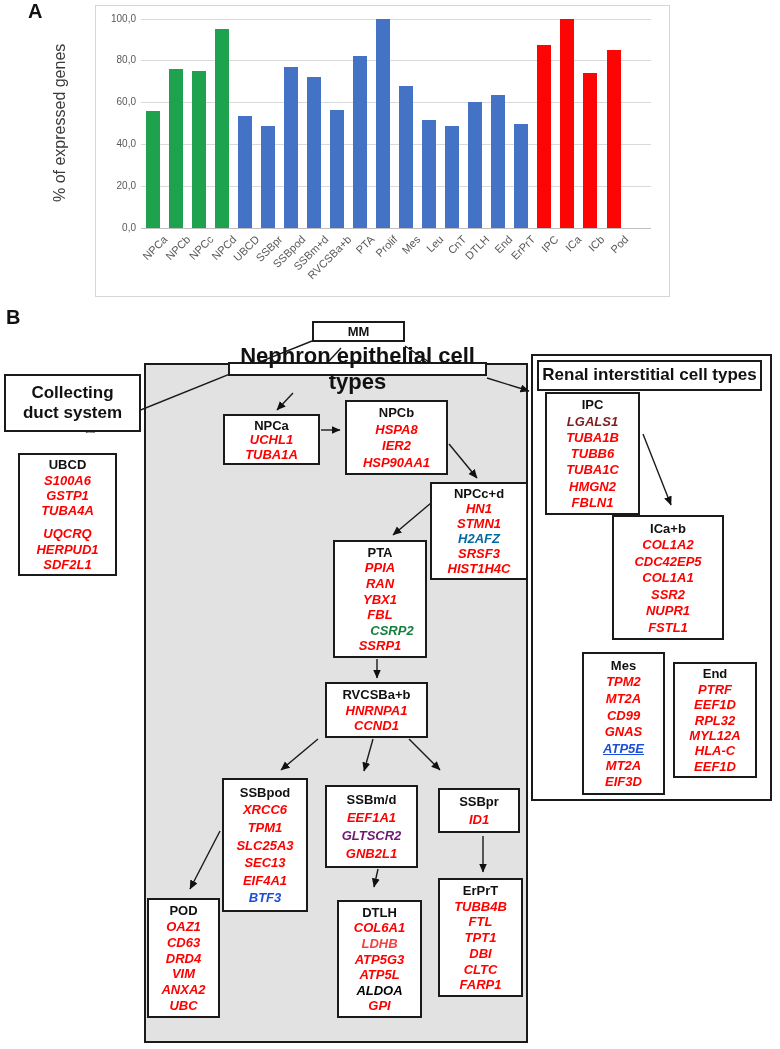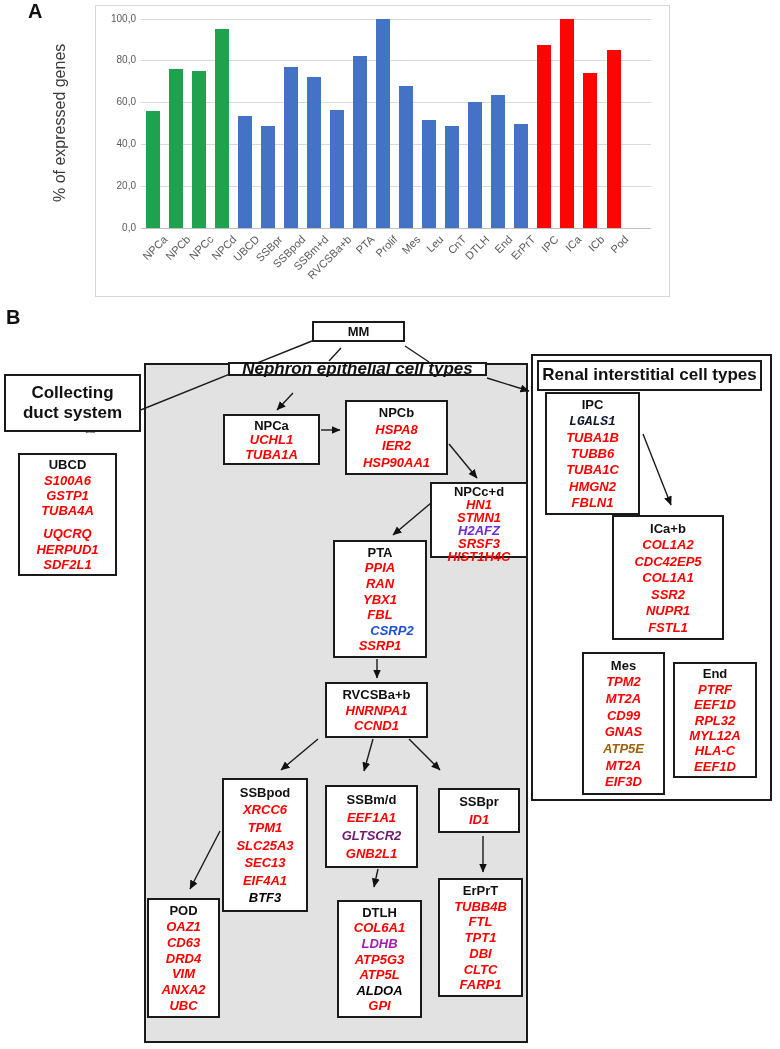--- a/index.html
+++ b/index.html
@@ -124,21 +124,21 @@
           <line x1="220" y1="831" x2="190" y2="889" marker-end="url(#ah)"></line>
           <line x1="378" y1="869" x2="374" y2="887" marker-end="url(#ah)"></line>
           <line x1="483" y1="836" x2="483" y2="872" marker-end="url(#ah)"></line>
           <line x1="643" y1="434" x2="671" y2="505" marker-end="url(#ah)"></line>
         </g>
     </svg>
     <div id="diagram-generated">
         <div class="big-box" style="left: 312px; top: 321px; width: 93px; height: 21px; font-size: 13px; line-height: 1.2;">MM</div>
         <div class="big-box" style="left: 4px; top: 374px; width: 137px; height: 58px; font-size: 17px; line-height: 1.2;">Collecting
 duct system</div>
-        <div class="big-box" style="left: 228px; top: 362px; width: 259px; height: 14px; font-size: 17px; line-height: 1.2; font-style: italic;">Nephron epithelial cell types</div>
+        <div class="big-box" style="left: 228px; top: 362px; width: 259px; height: 14px; font-size: 22px; line-height: 1.2;">Nephron epithelial cell types</div>
         <div class="big-box" style="left: 537px; top: 360px; width: 225px; height: 31px; font-size: 17px; line-height: 1.2;">Renal interstitial cell types</div>
         <div class="gene-box" style="left: 18px; top: 453px; width: 99px; height: 123px;">
           <div class="gb-title">UBCD</div>
           <div class="gb-gene" style="color: rgb(255, 0, 0);">S100A6</div>
           <div class="gb-gene" style="color: rgb(255, 0, 0);">GSTP1</div>
           <div class="gb-gene" style="color: rgb(255, 0, 0);">TUBA4A</div>
           <div class="gb-gene" style="color: rgb(255, 0, 0); margin-top: 8px;">UQCRQ</div>
           <div class="gb-gene" style="color: rgb(255, 0, 0);">HERPUD1</div>
           <div class="gb-gene" style="color: rgb(255, 0, 0);">SDF2L1</div>
         </div>
@@ -146,50 +146,50 @@
           <div class="gb-title">NPCa</div>
           <div class="gb-gene" style="color: rgb(255, 0, 0);">UCHL1</div>
           <div class="gb-gene" style="color: rgb(255, 0, 0);">TUBA1A</div>
         </div>
         <div class="gene-box" style="left: 345px; top: 400px; width: 103px; height: 75px;">
           <div class="gb-title">NPCb</div>
           <div class="gb-gene" style="color: rgb(255, 0, 0);">HSPA8</div>
           <div class="gb-gene" style="color: rgb(255, 0, 0);">IER2</div>
           <div class="gb-gene" style="color: rgb(255, 0, 0);">HSP90AA1</div>
         </div>
-        <div class="gene-box" style="left: 430px; top: 482px; width: 98px; height: 76px;">
+        <div class="gene-box" style="left: 430px; top: 482px; width: 98px; height: 98px;">
           <div class="gb-title">NPCc+d</div>
           <div class="gb-gene" style="color: rgb(255, 0, 0);">HN1</div>
           <div class="gb-gene" style="color: rgb(255, 0, 0);">STMN1</div>
-          <div class="gb-gene" style="color: #6d28d9;">H2AFZ</div>
+          <div class="gb-gene" style="color: #0369a1;">H2AFZ</div>
           <div class="gb-gene" style="color: rgb(255, 0, 0);">SRSF3</div>
           <div class="gb-gene" style="color: rgb(255, 0, 0);">HIST1H4C</div>
         </div>
         <div class="gene-box" style="left: 333px; top: 540px; width: 94px; height: 118px;">
           <div class="gb-title">PTA</div>
           <div class="gb-gene" style="color: rgb(255, 0, 0);">PPIA</div>
           <div class="gb-gene" style="color: rgb(255, 0, 0);">RAN</div>
           <div class="gb-gene" style="color: rgb(255, 0, 0);">YBX1</div>
           <div class="gb-gene" style="color: rgb(255, 0, 0);">FBL</div>
-          <div class="gb-gene" style="color: #1d4ed8; padding-left: 24px;">CSRP2</div>
+          <div class="gb-gene" style="color: #15803d; padding-left: 24px;">CSRP2</div>
           <div class="gb-gene" style="color: rgb(255, 0, 0);">SSRP1</div>
         </div>
         <div class="gene-box" style="left: 325px; top: 682px; width: 103px; height: 56px;">
           <div class="gb-title">RVCSBa+b</div>
           <div class="gb-gene" style="color: rgb(255, 0, 0);">HNRNPA1</div>
           <div class="gb-gene" style="color: rgb(255, 0, 0);">CCND1</div>
         </div>
         <div class="gene-box" style="left: 222px; top: 778px; width: 86px; height: 134px;">
           <div class="gb-title">SSBpod</div>
           <div class="gb-gene" style="color: rgb(255, 0, 0);">XRCC6</div>
           <div class="gb-gene" style="color: rgb(255, 0, 0);">TPM1</div>
           <div class="gb-gene" style="color: rgb(255, 0, 0);">SLC25A3</div>
           <div class="gb-gene" style="color: rgb(255, 0, 0);">SEC13</div>
           <div class="gb-gene" style="color: rgb(255, 0, 0);">EIF4A1</div>
-          <div class="gb-gene" style="color: #000000;">BTF3</div>
+          <div class="gb-gene" style="color: #1d4ed8;">BTF3</div>
         </div>
         <div class="gene-box" style="left: 325px; top: 785px; width: 93px; height: 83px;">
           <div class="gb-title">SSBm/d</div>
           <div class="gb-gene" style="color: rgb(255, 0, 0);">EEF1A1</div>
           <div class="gb-gene" style="color: #701a75; font-style: italic;">GLTSCR2</div>
           <div class="gb-gene" style="color: rgb(255, 0, 0);">GNB2L1</div>
         </div>
         <div class="gene-box" style="left: 438px; top: 788px; width: 82px; height: 45px;">
           <div class="gb-title">SSBpr</div>
           <div class="gb-gene" style="color: rgb(255, 0, 0);">ID1</div>
@@ -199,38 +199,38 @@
           <div class="gb-gene" style="color: rgb(255, 0, 0);">OAZ1</div>
           <div class="gb-gene" style="color: rgb(255, 0, 0);">CD63</div>
           <div class="gb-gene" style="color: rgb(255, 0, 0);">DRD4</div>
           <div class="gb-gene" style="color: rgb(255, 0, 0);">VIM</div>
           <div class="gb-gene" style="color: rgb(255, 0, 0);">ANXA2</div>
           <div class="gb-gene" style="color: rgb(255, 0, 0);">UBC</div>
         </div>
         <div class="gene-box" style="left: 337px; top: 900px; width: 85px; height: 118px;">
           <div class="gb-title">DTLH</div>
           <div class="gb-gene" style="color: rgb(255, 0, 0);">COL6A1</div>
-          <div class="gb-gene" style="color: #a21caf; text-align: center;">LDHB</div>
+          <div class="gb-gene" style="color: #ef4444; text-align: center;">LDHB</div>
           <div class="gb-gene" style="color: rgb(255, 0, 0);">ATP5G3</div>
           <div class="gb-gene" style="color: rgb(255, 0, 0);">ATP5L</div>
           <div class="gb-gene" style="color: #000000;">ALDOA</div>
           <div class="gb-gene" style="color: rgb(255, 0, 0);">GPI</div>
         </div>
         <div class="gene-box" style="left: 438px; top: 878px; width: 85px; height: 119px;">
           <div class="gb-title">ErPrT</div>
           <div class="gb-gene" style="color: rgb(255, 0, 0);">TUBB4B</div>
           <div class="gb-gene" style="color: rgb(255, 0, 0);">FTL</div>
           <div class="gb-gene" style="color: rgb(255, 0, 0);">TPT1</div>
           <div class="gb-gene" style="color: rgb(255, 0, 0);">DBI</div>
           <div class="gb-gene" style="color: rgb(255, 0, 0);">CLTC</div>
           <div class="gb-gene" style="color: rgb(255, 0, 0);">FARP1</div>
         </div>
         <div class="gene-box" style="left: 545px; top: 392px; width: 95px; height: 123px;">
           <div class="gb-title">IPC</div>
-          <div class="gb-gene" style="color: #0f172a; font-family: Liberation Mono, monospace;">LGALS1</div>
+          <div class="gb-gene" style="color: #7f1d1d;">LGALS1</div>
           <div class="gb-gene" style="color: rgb(255, 0, 0);">TUBA1B</div>
           <div class="gb-gene" style="color: rgb(255, 0, 0);">TUBB6</div>
           <div class="gb-gene" style="color: rgb(255, 0, 0);">TUBA1C</div>
           <div class="gb-gene" style="color: rgb(255, 0, 0);">HMGN2</div>
           <div class="gb-gene" style="color: rgb(255, 0, 0);">FBLN1</div>
         </div>
         <div class="gene-box" style="left: 612px; top: 515px; width: 112px; height: 125px;">
           <div class="gb-title">ICa+b</div>
           <div class="gb-gene" style="color: rgb(255, 0, 0);">COL1A2</div>
           <div class="gb-gene" style="color: rgb(255, 0, 0);">CDC42EP5</div>
@@ -238,21 +238,21 @@
           <div class="gb-gene" style="color: rgb(255, 0, 0);">SSR2</div>
           <div class="gb-gene" style="color: rgb(255, 0, 0);">NUPR1</div>
           <div class="gb-gene" style="color: rgb(255, 0, 0);">FSTL1</div>
         </div>
         <div class="gene-box" style="left: 582px; top: 652px; width: 83px; height: 143px;">
           <div class="gb-title">Mes</div>
           <div class="gb-gene" style="color: rgb(255, 0, 0);">TPM2</div>
           <div class="gb-gene" style="color: rgb(255, 0, 0);">MT2A</div>
           <div class="gb-gene" style="color: rgb(255, 0, 0);">CD99</div>
           <div class="gb-gene" style="color: rgb(255, 0, 0);">GNAS</div>
-          <div class="gb-gene" style="color: #a16207;">ATP5E</div>
+          <div class="gb-gene" style="color: #1d4ed8; text-decoration: underline;">ATP5E</div>
           <div class="gb-gene" style="color: rgb(255, 0, 0);">MT2A</div>
           <div class="gb-gene" style="color: rgb(255, 0, 0);">EIF3D</div>
         </div>
         <div class="gene-box" style="left: 673px; top: 662px; width: 84px; height: 116px;">
           <div class="gb-title">End</div>
           <div class="gb-gene" style="color: rgb(255, 0, 0);">PTRF</div>
           <div class="gb-gene" style="color: rgb(255, 0, 0);">EEF1D</div>
           <div class="gb-gene" style="color: rgb(255, 0, 0);">RPL32</div>
           <div class="gb-gene" style="color: rgb(255, 0, 0);">MYL12A</div>
           <div class="gb-gene" style="color: rgb(255, 0, 0);">HLA-C</div>

